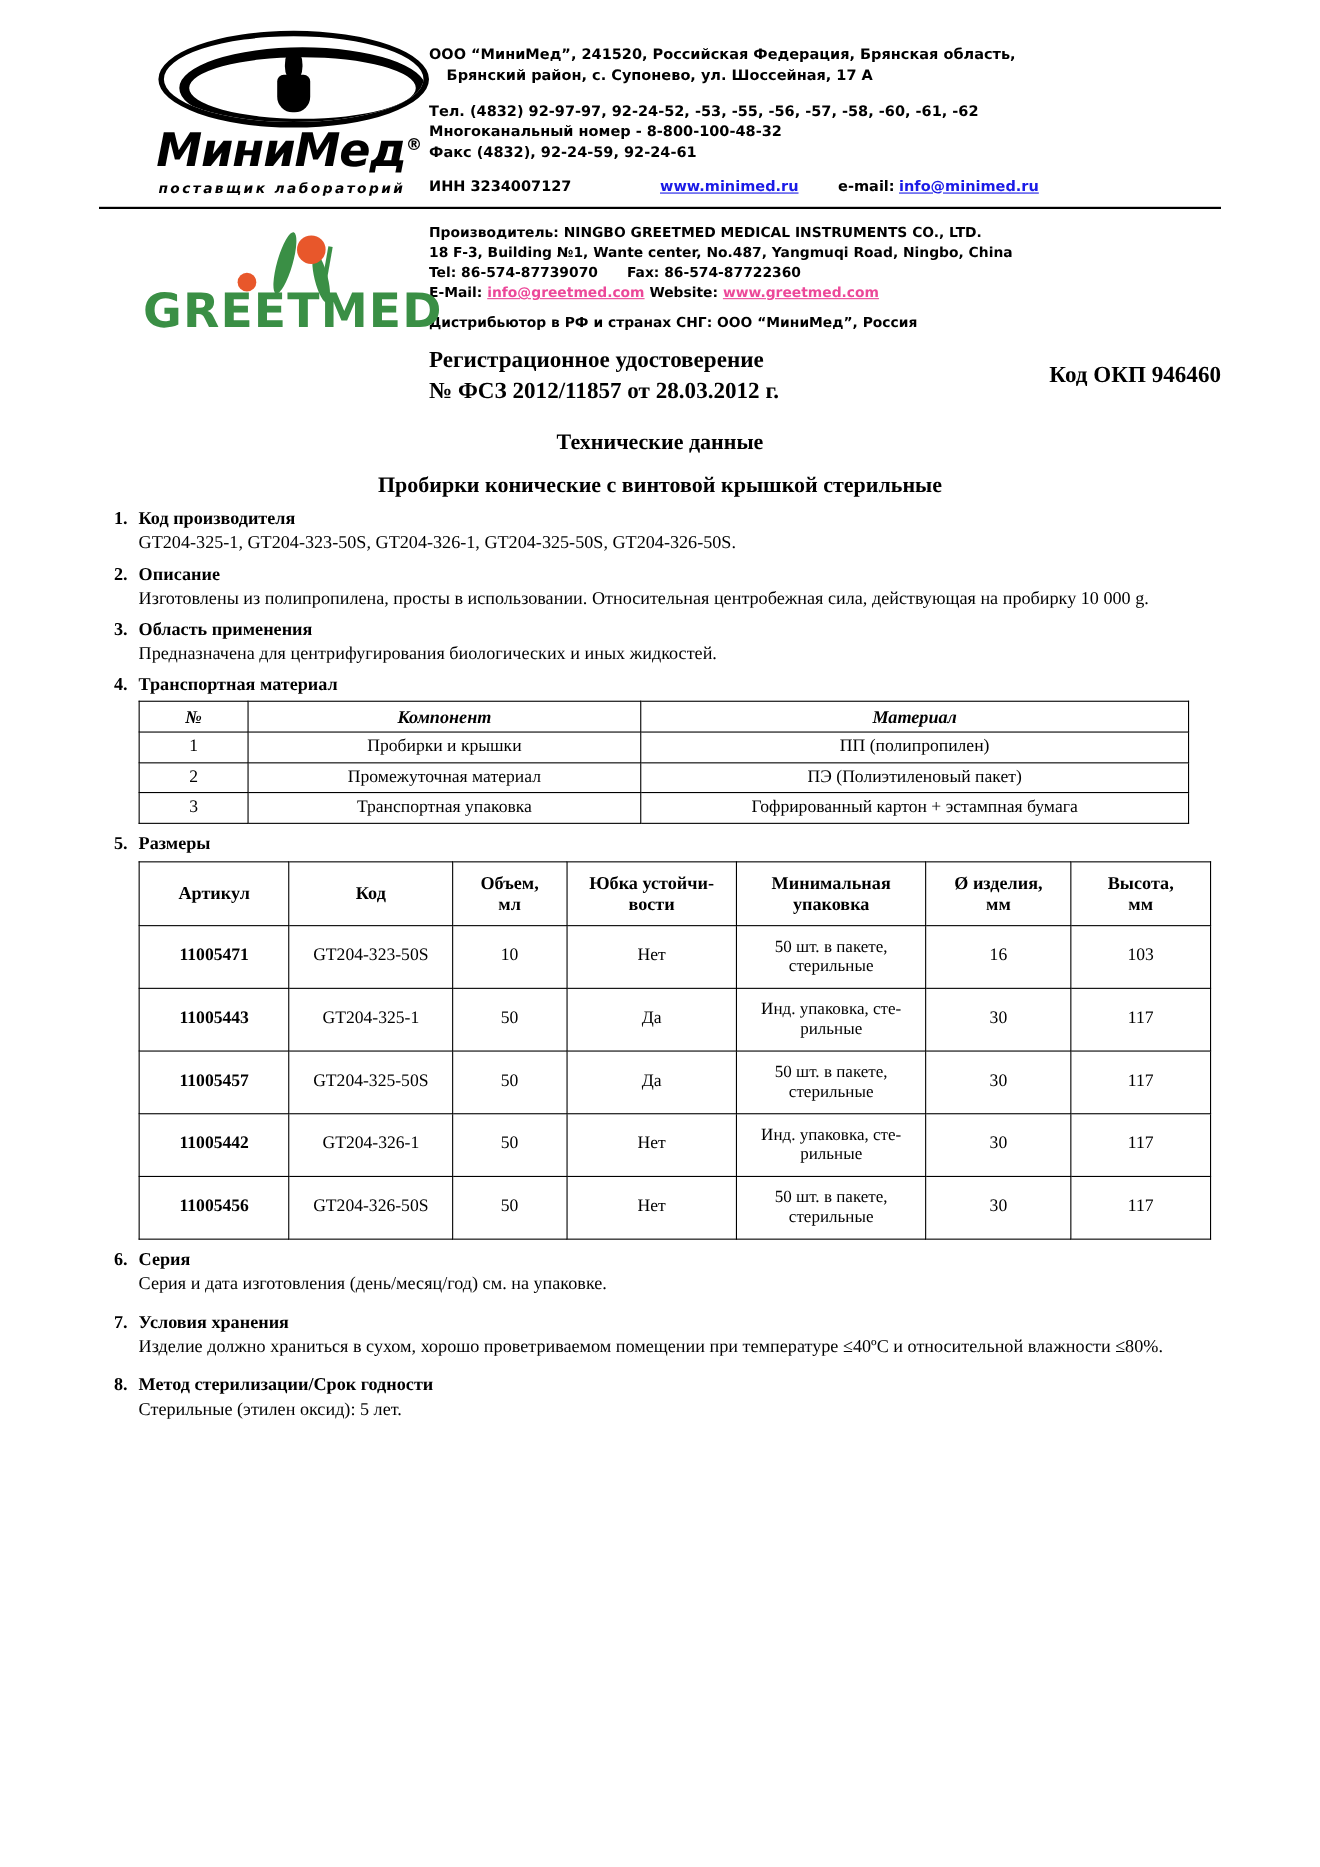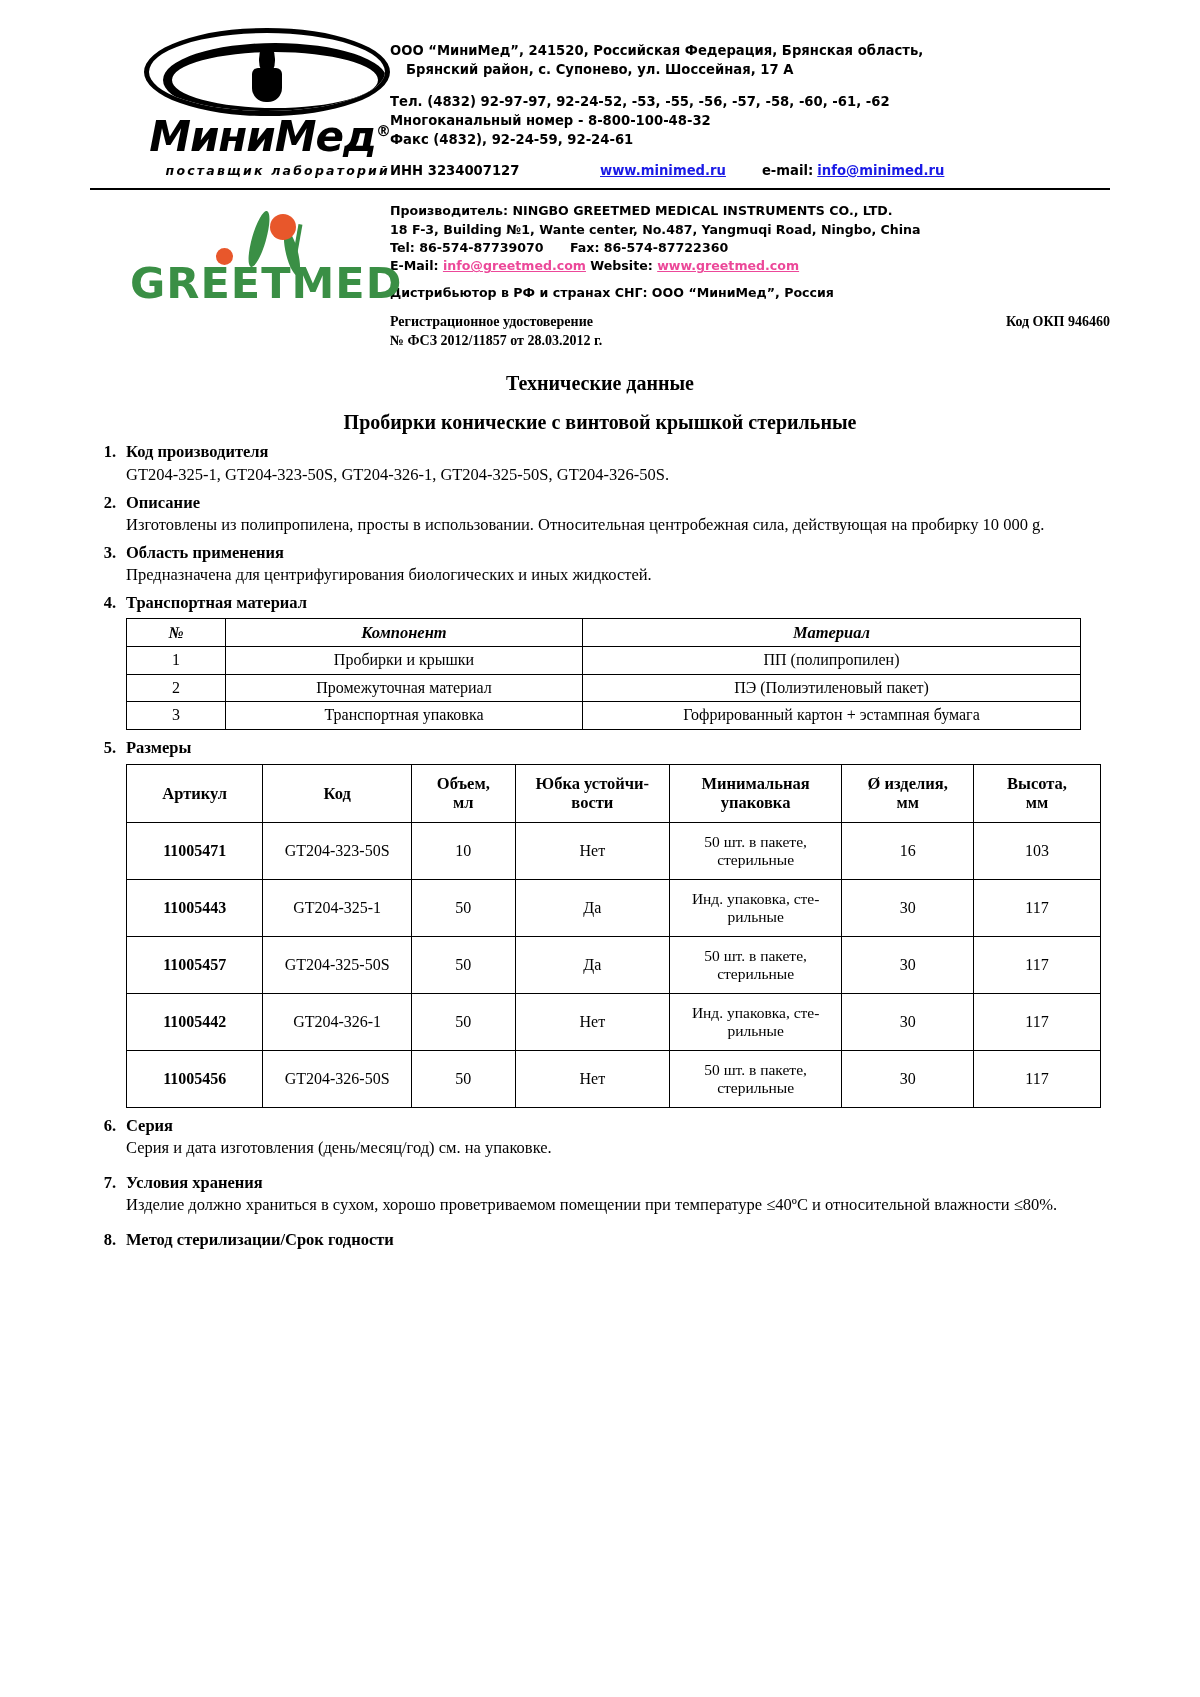--- a/index.html
+++ b/index.html
@@ -30,21 +30,20 @@
   
   .hdr1 {
     display: flex;
     align-items: flex-start;
   }
   .logo-minimed {
     width: 300px;
     flex: 0 0 300px;
     padding-left: 48px;
     box-sizing: border-box;
-    text-align: right;
   }
   .mm-ellipse {
     width: 236px;
     height: 78px;
     border: 5px solid #000;
     border-radius: 50%;
     position: relative;
     margin-left: 6px;
     background: #fff;
     overflow: hidden;
@@ -191,26 +190,26 @@
     font-size: 12.6px;
     font-weight: bold;
     line-height: 1.45;
     padding-top: 6px;
   }
   .hdr2-text .lnk { color: #ec4899; text-decoration: underline; }
   .hdr2-dist { margin-top: 9px; }
   .hdr2-reg {
     margin-top: 10px;
     font-family: "Liberation Serif", serif;
-    font-size: 14px;
+    font-size: 21px;
     font-weight: bold;
     line-height: 1.35;
     display: flex;
     justify-content: space-between;
-    align-items: flex-start;
+    align-items: center;
   }
   .hdr2-reg .regtext { }
   .hdr2-reg .okp { white-space: nowrap; padding-bottom: 1px; }
 
   
   .doc-title {
     text-align: center;
     font-weight: bold;
     font-size: 20px;
     margin-top: 22px;
@@ -523,17 +522,18 @@
       <div class="body">
         <div class="head">Условия хранения</div>
         <div class="txt tight">Изделие должно храниться в сухом, хорошо проветриваемом помещении при температуре ≤40ºС и относительной влажности ≤80%.</div>
       </div>
     </div>
 
     <div class="section spaced">
       <div class="num">8.</div>
       <div class="body">
         <div class="head">Метод стерилизации/Срок годности</div>
+        <div class="txt tight">Стерильные (этилен оксид): 5 лет.</div>
       </div>
     </div>
 
   </div>
 </div>
 
 </body></html>

